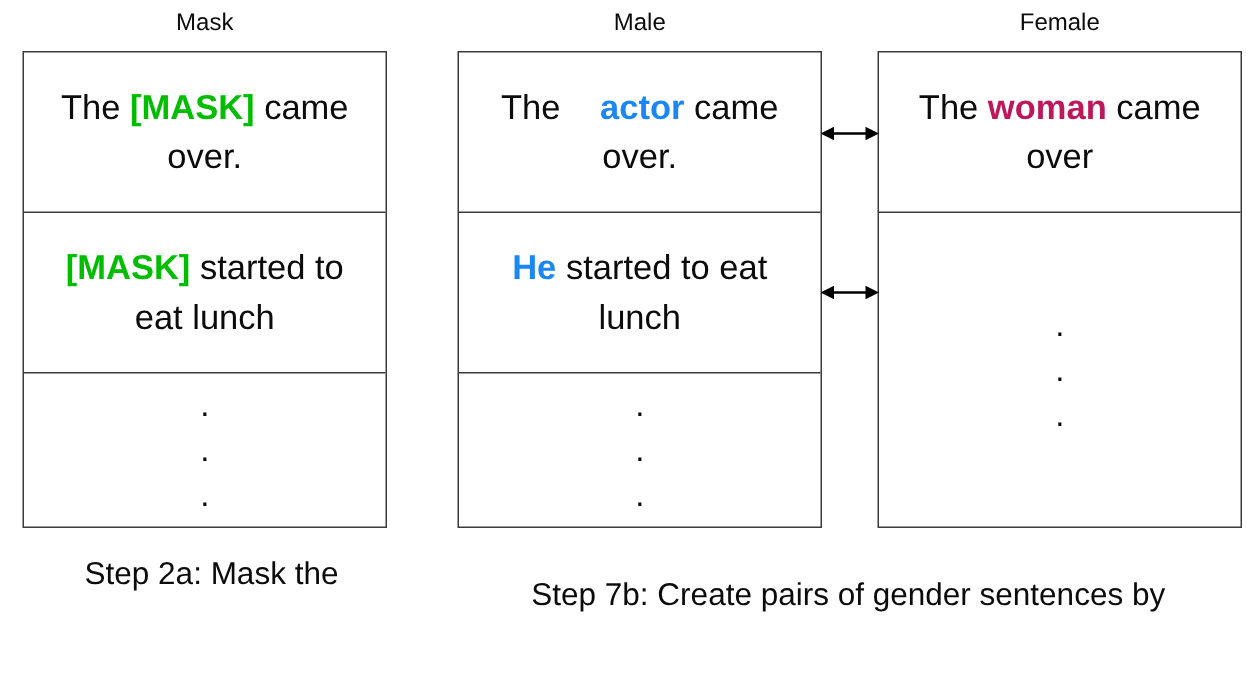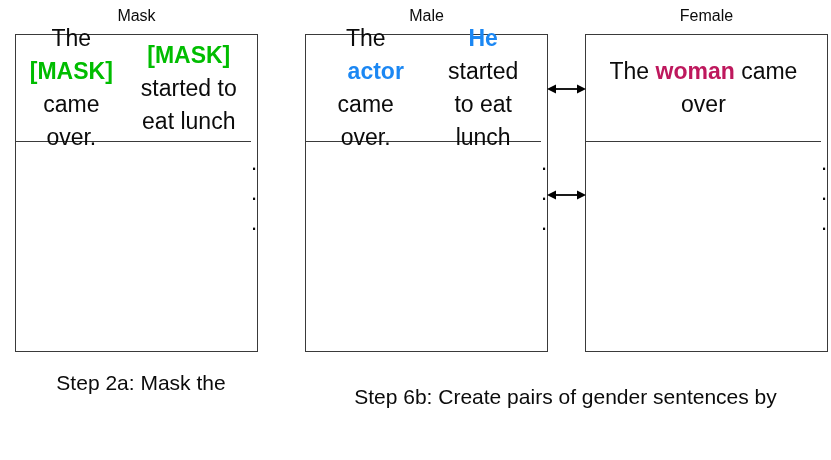--- a/index.html
+++ b/index.html
@@ -7,21 +7,21 @@
     position:relative;width:831px;height:460px;background:#ffffff;overflow:hidden;
     font-family:"Liberation Sans",sans-serif;color:#0b0b0b;
   }
   .col-header{
     position:absolute;top:2px;width:243px;text-align:center;
     font-size:16px;line-height:28px;
   }
   .hdr-mask{left:15px}.hdr-male{left:305px}.hdr-female{left:585px}
   .box{
     position:absolute;top:34px;width:243px;height:318px;box-sizing:border-box;
-    border:1.5px solid #3a3a3a;background:#fff;display:flex;flex-direction:row;
+    border:1.5px solid #3a3a3a;background:#fff;display:flex;flex-direction:column;
   }
   .box-mask{left:15px}.box-male{left:305px}.box-female{left:585px}
   .cell{
     height:107px;box-sizing:border-box;border-bottom:1.5px solid #3a3a3a;
     display:flex;align-items:center;justify-content:center;
     text-align:center;font-size:23px;line-height:33px;padding:0 10px;
   }
   .cell-dots{
     flex:1;height:auto;border-bottom:none;flex-direction:column;
     font-size:22px;line-height:30px;padding:0;justify-content:center;
@@ -91,16 +91,16 @@
   <svg class="arrow arrow-2" viewBox="0 0 39 14" xmlns="http://www.w3.org/2000/svg">
     <line x1="6" y1="7" x2="33" y2="7" stroke="#000" stroke-width="1.8"></line>
     <polygon points="0,7 9,2.5 9,11.5" fill="#000"></polygon>
     <polygon points="39,7 30,2.5 30,11.5" fill="#000"></polygon>
   </svg>
 
   <div class="caption cap-2a">
     <div>Step 2a: Mask the</div>
   </div>
   <div class="caption cap-2b">
-    <div>Step 6b: Create pairs of gender sentences by</div>
+    <div>Step 7b: Create pairs of gender sentences by</div>
   </div>
 
 </div>
 
 </body></html>

